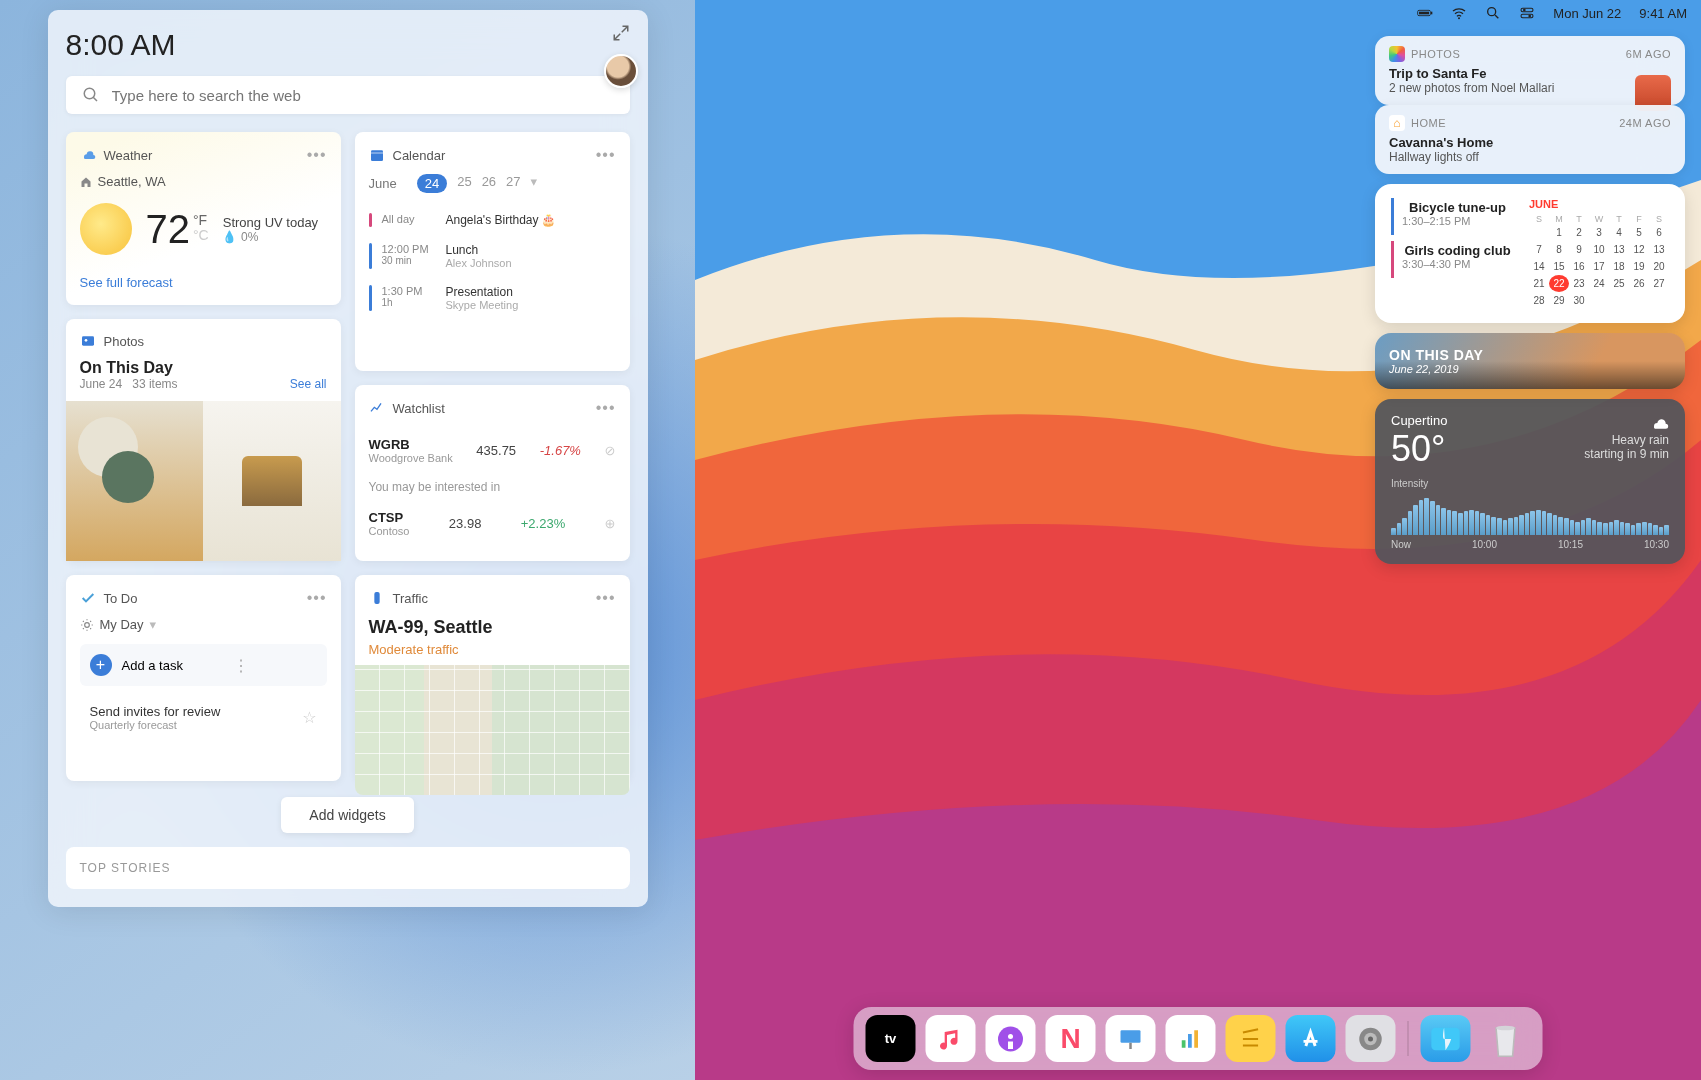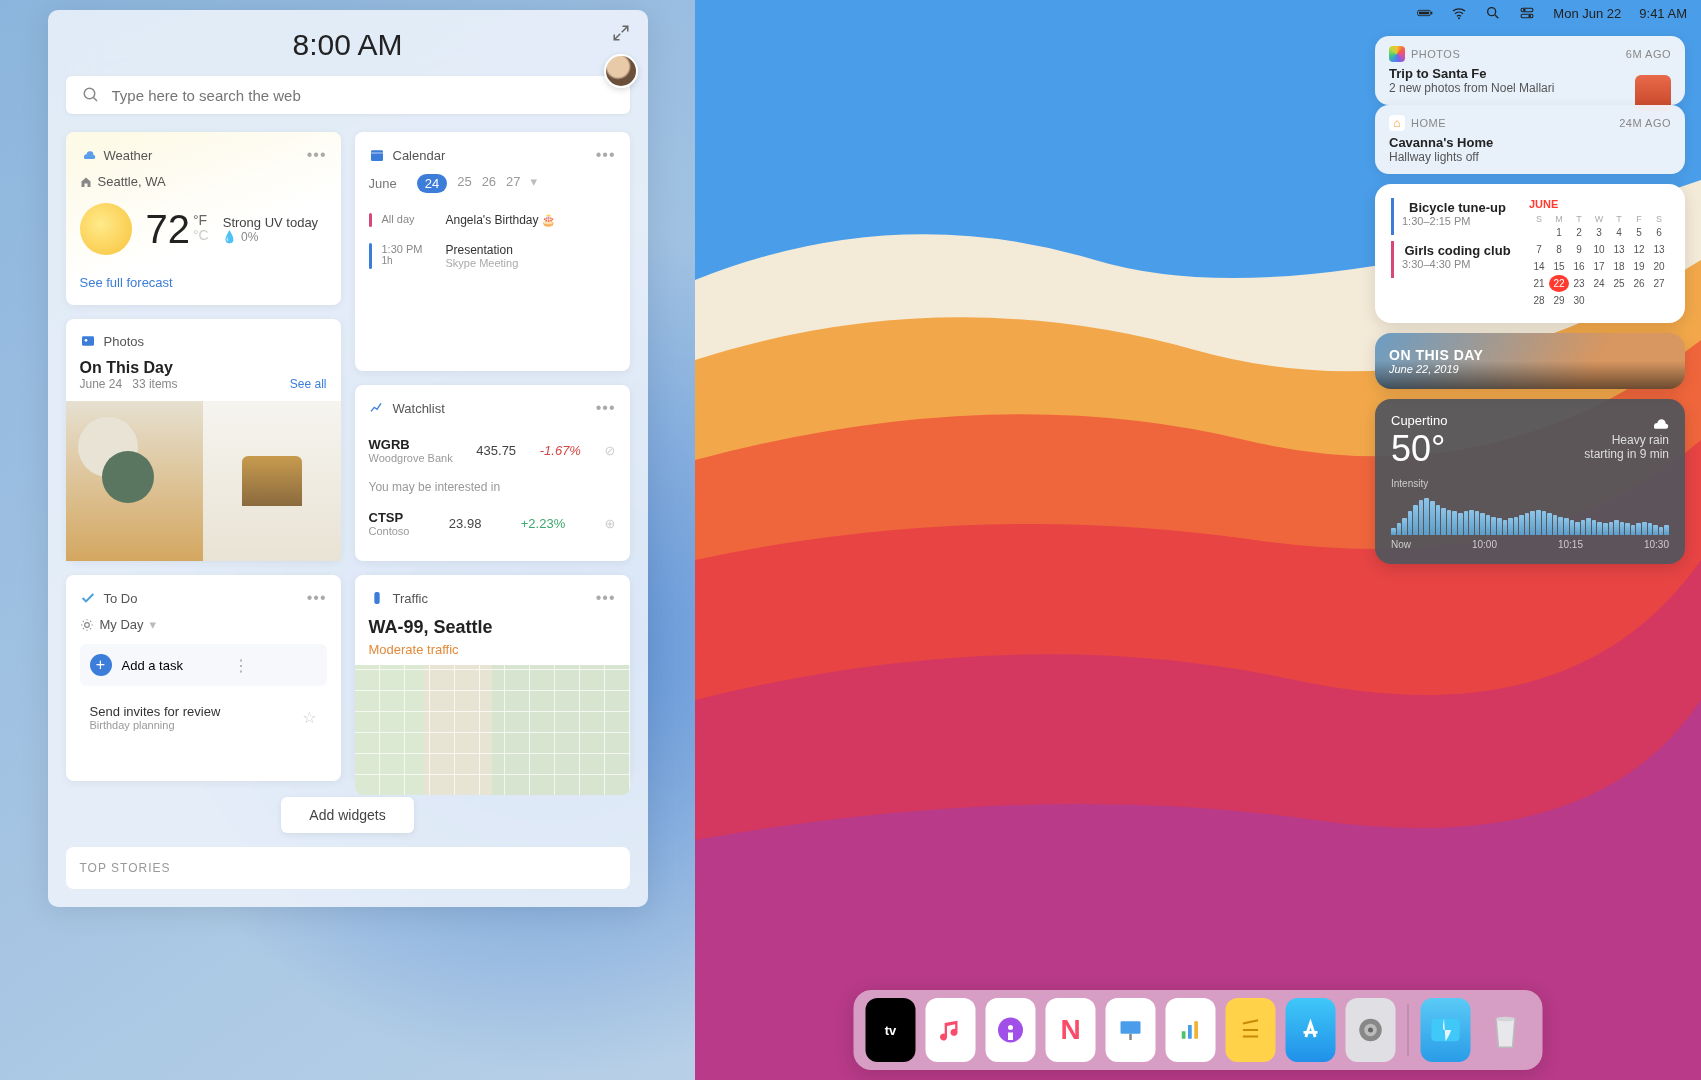--- a/index.html
+++ b/index.html
@@ -2,21 +2,21 @@
 <html><head>
 <meta charset="utf-8">
 <style>
   * { margin: 0; padding: 0; box-sizing: border-box; font-family: -apple-system, BlinkMacSystemFont, "Segoe UI", sans-serif; }
   body { width: 1701px; height: 1080px; display: flex; overflow: hidden; }
   
   
   .win-side { width: 695px; height: 1080px; background: linear-gradient(135deg, #7ba8d9 0%, #9ec5e8 50%, #c5d8e9 100%); position: relative; padding: 10px 0 0 0; }
   .win-bg { position: absolute; inset: 0; background: radial-gradient(circle at 80% 60%, #5a8fd6 0%, transparent 50%), linear-gradient(145deg, #8cb5dd 0%, #b8d0e7 100%); }
   .win-panel { position: relative; width: 600px; margin: 0 auto; background: rgba(240,245,252,0.85); border-radius: 10px; padding: 18px; backdrop-filter: blur(20px); box-shadow: 0 4px 30px rgba(0,0,0,0.1); }
-  .win-header { display: flex; align-items: center; justify-content: center; position: relative; margin-bottom: 14px; }
+  .win-header { display: flex; align-items: center; position: relative; margin-bottom: 14px; }
   .win-time { font-size: 30px; font-weight: 500; color: #222; }
   .win-expand { position: absolute; right: 0; top: -4px; width: 18px; height: 18px; color: #666; }
   .win-avatar { position: absolute; right: -8px; top: 26px; width: 34px; height: 34px; border-radius: 50%; background: radial-gradient(circle at 40% 35%, #e8c9a8 40%, #6a4f3a 50%); border: 2px solid #fff; box-shadow: 0 2px 6px rgba(0,0,0,0.15); }
   .win-search { background: #fff; border-radius: 6px; padding: 10px 16px; display: flex; align-items: center; gap: 12px; margin-bottom: 18px; box-shadow: 0 1px 4px rgba(0,0,0,0.06); }
   .win-search input { border: 0; outline: 0; font-size: 15px; color: #666; flex: 1; background: transparent; }
   .win-grid { display: grid; grid-template-columns: 1fr 1fr; gap: 14px; }
   .card { background: #fff; border-radius: 8px; padding: 14px; box-shadow: 0 2px 8px rgba(0,0,0,0.06); }
   .card-head { display: flex; align-items: center; gap: 8px; font-size: 13px; color: #555; margin-bottom: 10px; }
   .card-head .spacer { flex: 1; }
   .dots { color: #aaa; font-size: 16px; letter-spacing: 1px; cursor: pointer; }
@@ -107,21 +107,21 @@
   .wx-widget { background: rgba(80,85,92,0.92); border-radius: 16px; padding: 14px 16px; color: #fff; box-shadow: 0 4px 16px rgba(0,0,0,0.15); }
   .wx-head { display:flex; justify-content:space-between; align-items:flex-start;}
   .wx-loc { font-size: 13px; }
   .wx-temp { font-size: 36px; font-weight: 300; }
   .wx-cond { text-align: right; font-size: 12px; color: #ddd; }
   .wx-int-l { font-size:10px; color:#ccc; margin-top:8px;}
   .wx-chart { height: 42px; display:flex; align-items:flex-end; gap:1px; margin-top:4px;}
   .wx-bar { flex:1; background: linear-gradient(#8cc5ea, #5a9dc8); border-radius:1px 1px 0 0;}
   .wx-ax { display:flex; justify-content:space-between; font-size:10px; color:#ccc; margin-top:4px;}
   .dock { position: absolute; bottom: 10px; left: 50%; transform: translateX(-50%); background: rgba(240,240,245,0.55); border-radius: 18px; padding: 8px 12px; display: flex; gap: 10px; backdrop-filter: blur(20px); box-shadow: 0 4px 20px rgba(0,0,0,0.15); }
-  .dock-icon { width: 50px; height: 64px; border-radius: 12px; display:flex; align-items:center; justify-content:center; font-size:22px; color:#fff; position:relative;}
+  .dock-icon { width: 50px; height: 47px; border-radius: 12px; display:flex; align-items:center; justify-content:center; font-size:22px; color:#fff; position:relative;}
   .dock-sep { width:1px; background: rgba(0,0,0,0.2); margin: 6px 2px;}
   svg { display:block; }
   .chev { color:#bbb; }
   .star { color:#ccc; }
 </style>
 </head>
 <body>
 
 <div class="win-side">
   <div class="win-bg"></div>
@@ -205,20 +205,31 @@
                 <div style="font-size:10px"></div>
               </div>
               <div>
                 <div class="ev-title">Angela's Birthday 🎂</div>
                 <div style="font-size:11px;color:#aaa"></div>
               </div>
             </div>
             <div class="ev">
               <div class="ev-bar" style="background:#3b7dd8"></div>
               <div class="ev-time">
+                <div>12:00 PM</div>
+                <div style="font-size:10px">30 min</div>
+              </div>
+              <div>
+                <div class="ev-title">Lunch</div>
+                <div style="font-size:11px;color:#aaa">Alex Johnson</div>
+              </div>
+            </div>
+            <div class="ev">
+              <div class="ev-bar" style="background:#3b7dd8"></div>
+              <div class="ev-time">
                 <div>1:30 PM</div>
                 <div style="font-size:10px">1h</div>
               </div>
               <div>
                 <div class="ev-title">Presentation</div>
                 <div style="font-size:11px;color:#aaa">Skype Meeting</div>
               </div>
             </div>
           </div>
       </div>
@@ -293,21 +304,21 @@
         <div class="todo-add">
           <span class="todo-plus">+</span>
           <span>Add a task</span>
           <span class="spacer"></span>
             <span class="dots" style="padding-left:30px">⋮</span>
         </div>
         <div class="todo-item">
           <div style="display:flex;justify-content:space-between;align-items:center">
             <div>
               <div class="todo-item-title">Send invites for review</div>
-              <div class="todo-item-sub">Birthday planning</div>
+              <div class="todo-item-sub">Quarterly forecast</div>
             </div>
             <span class="star">☆</span>
           </div>
         </div>
       </div>
 
       <div class="card" style="padding-bottom:0">
         <div class="card-head">
           <svg width="16" height="16" viewBox="0 0 24 24" fill="#3b7dd8">
               <rect x="8" y="3" width="8" height="18" rx="3"></rect>

